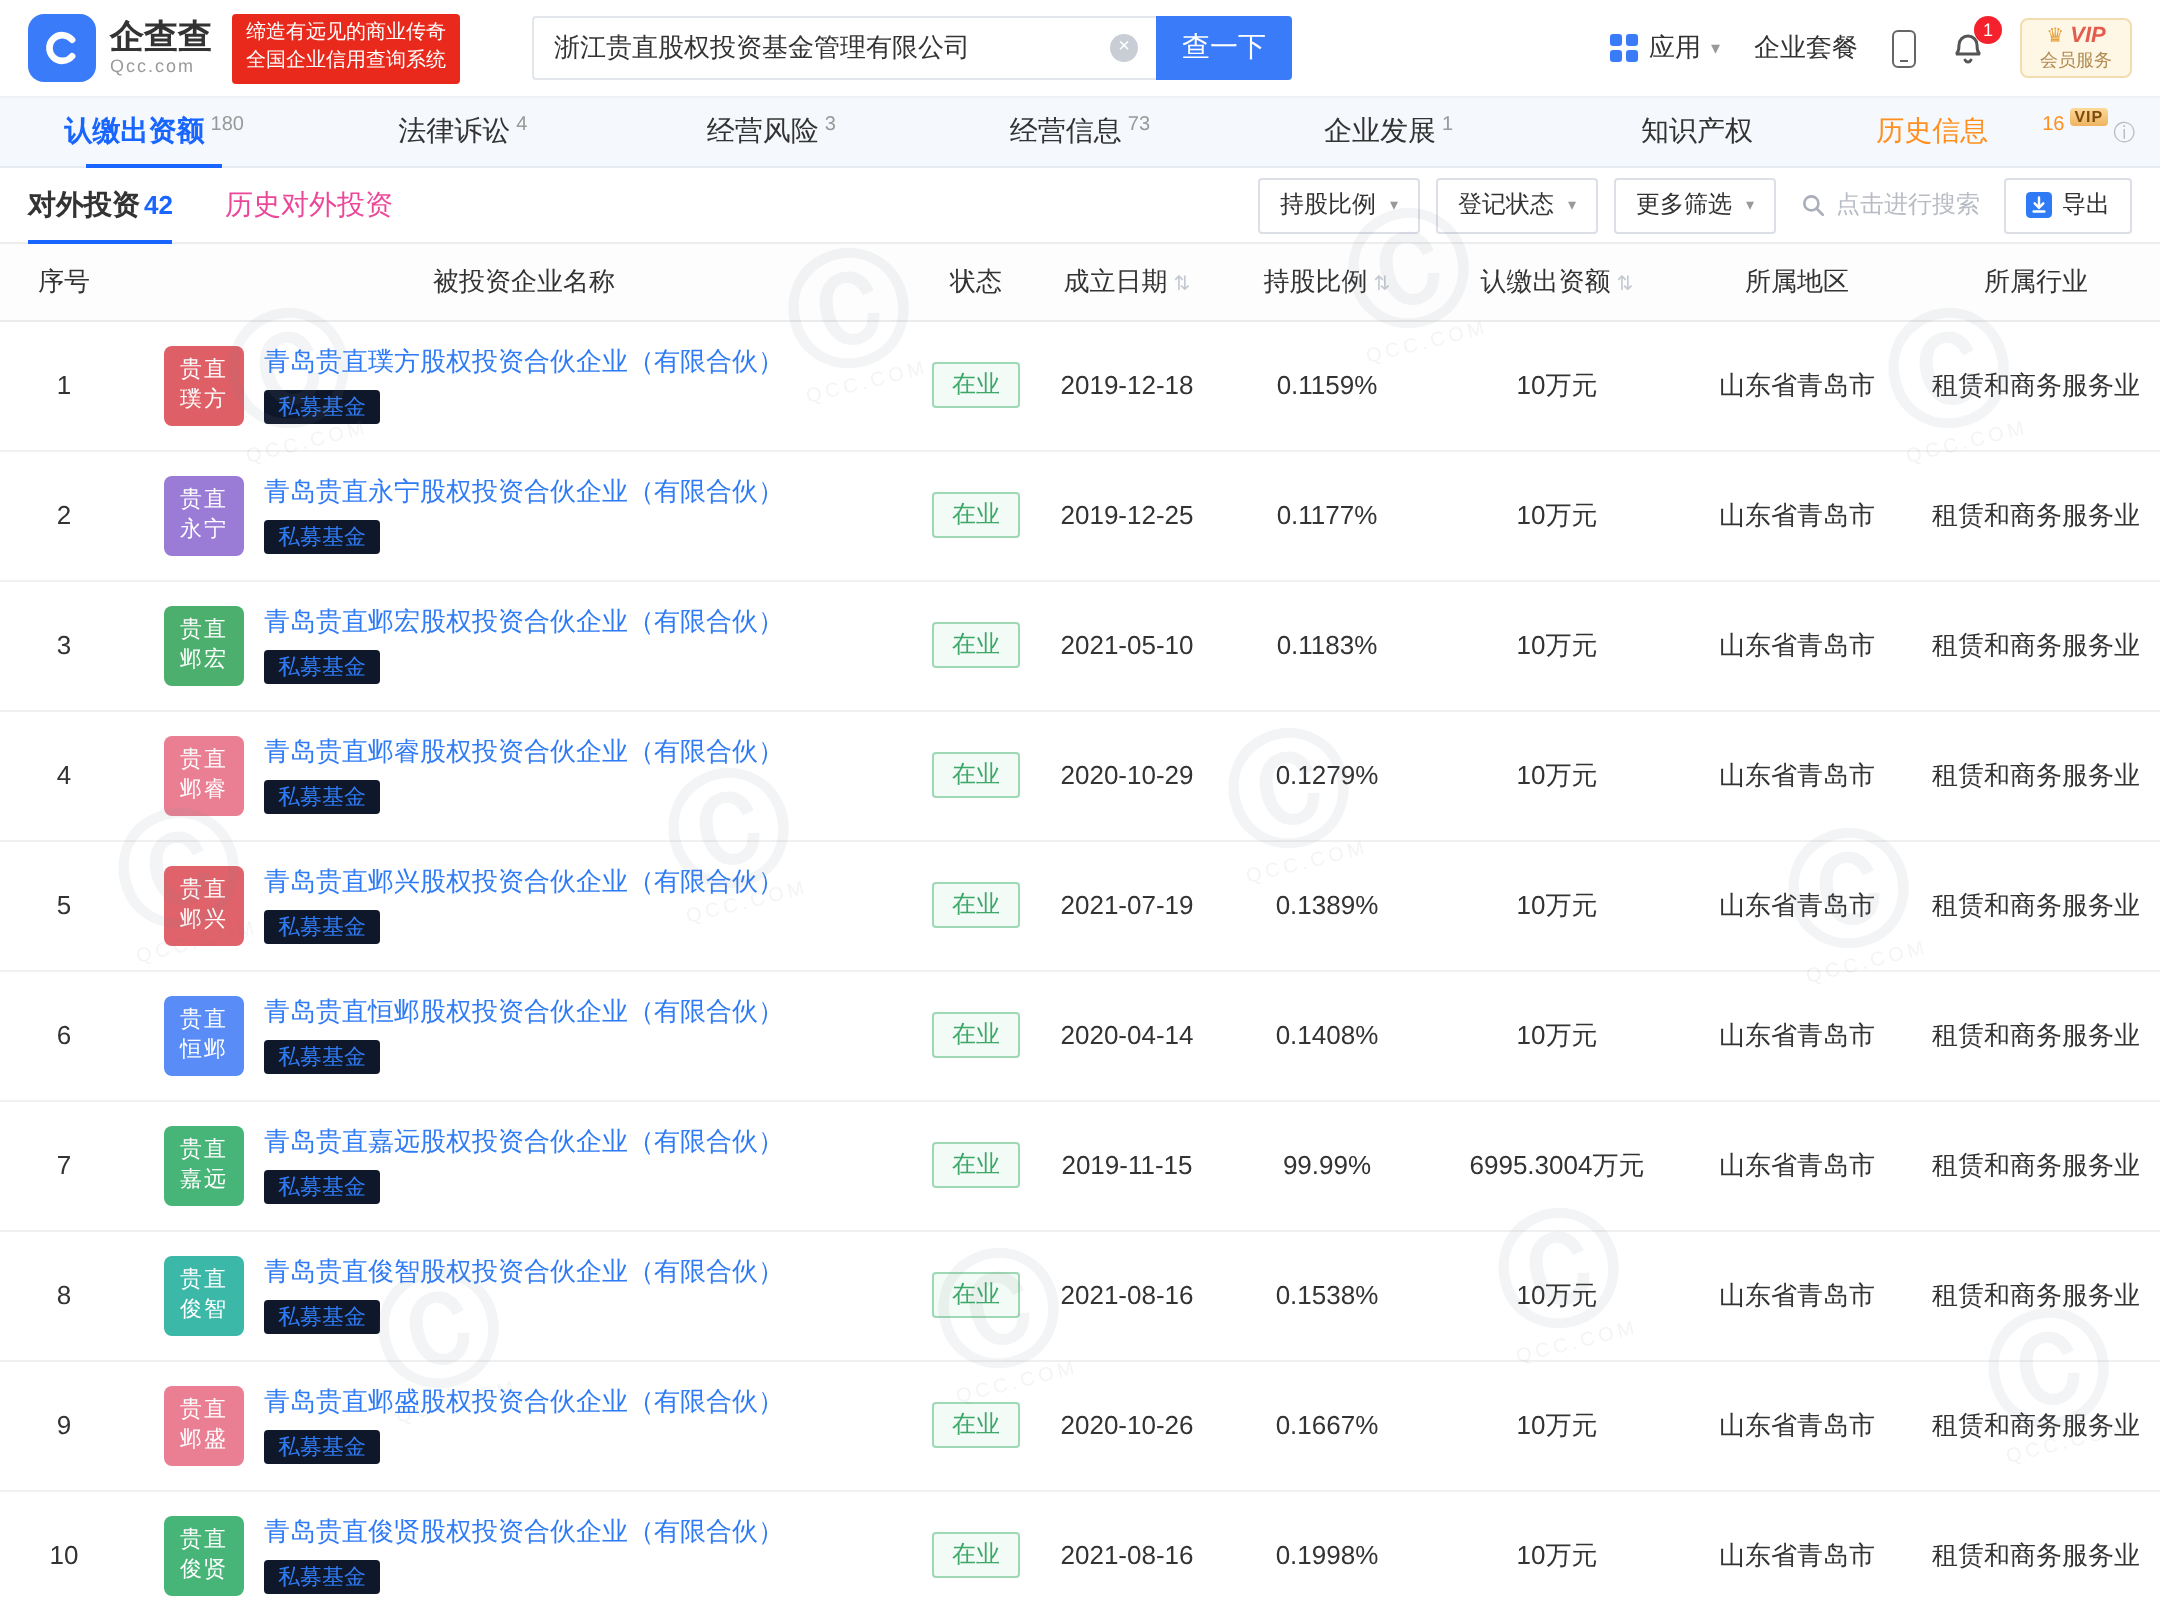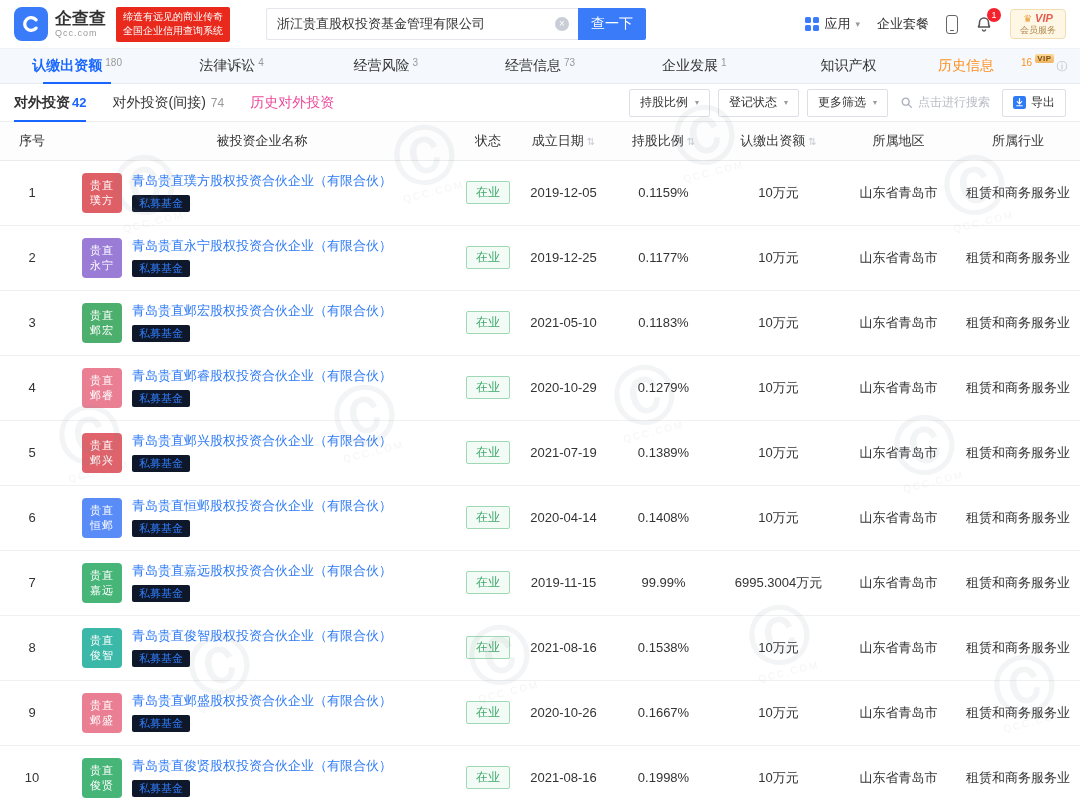--- a/index.html
+++ b/index.html
@@ -182,24 +182,20 @@
   </div>
 </nav>
 
   <div class="subbar">
     <div class="sub-tabs">
   <div class="subtab active">
     <span class="subtab-label">对外投资</span>
     <span class="subtab-count">42</span>
   </div>
 
-  <div class="subtab normal">
-    <span class="subtab-label">对外投资(间接)</span>
-    <span class="subtab-count">74</span>
-  </div>
 
   <div class="subtab disabled">
     <span class="subtab-label">历史对外投资</span>
 
   </div>
 </div>
     <div class="toolbar">
       <div class="filters toolbar" style="margin-left:0;">
   <div class="filter-btn">
     <span>持股比例</span>
@@ -265,21 +261,21 @@
           <span>贵直</span>
           <span>璞方</span>
         </div>
         <div class="name-info">
           <a class="company-link">青岛贵直璞方股权投资合伙企业（有限合伙）</a>
           <span class="fund-tag">私募基金</span>
         </div>
       </div>
     </td>
     <td><span class="status-badge">在业</span></td>
-    <td>2019-12-05</td>
+    <td>2019-12-18</td>
     <td>0.1159%</td>
     <td>10万元</td>
     <td>山东省青岛市</td>
     <td>租赁和商务服务业</td>
   </tr>
 
   <tr class="data-row">
     <td>2</td>
     <td>
       <div class="name-cell">

